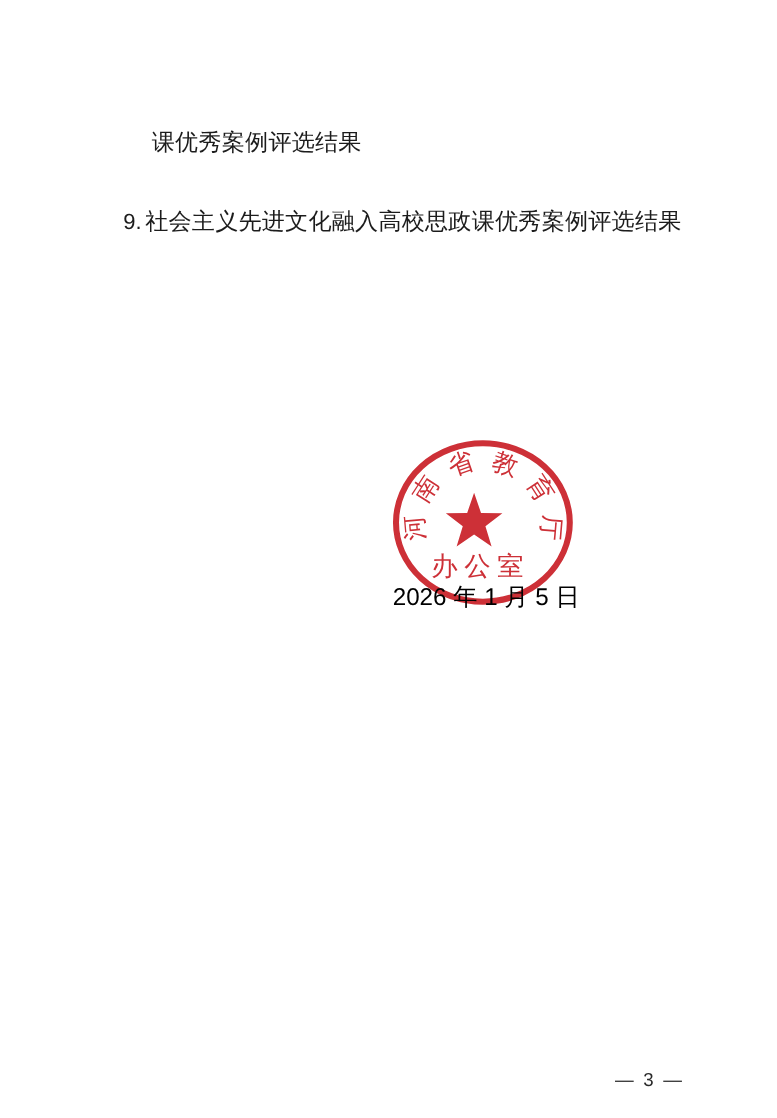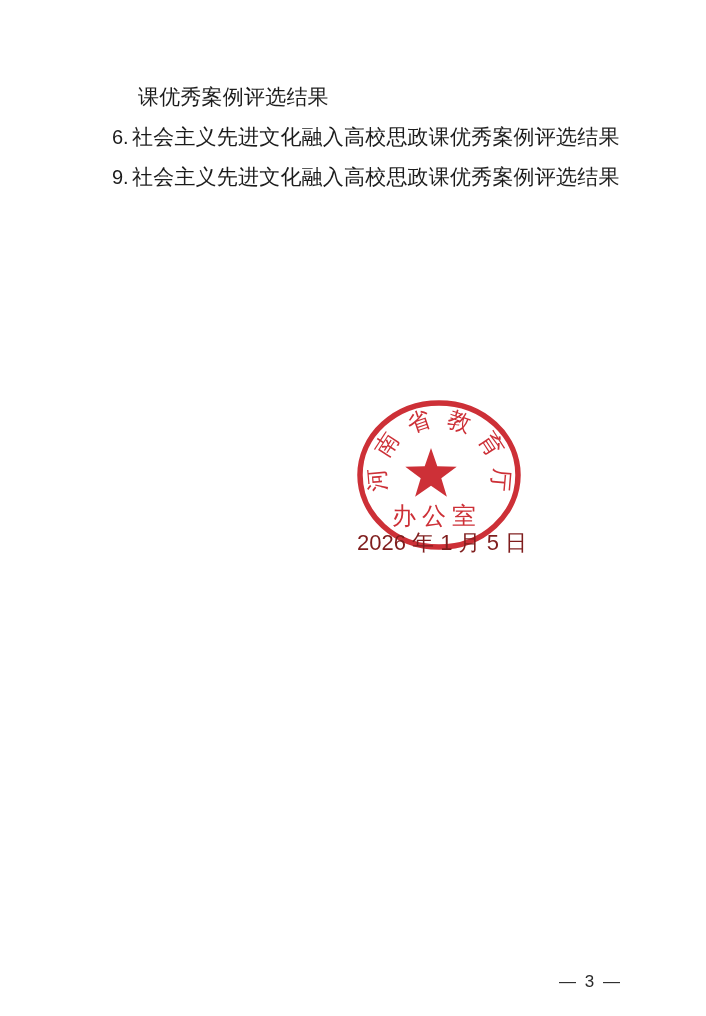--- a/index.html
+++ b/index.html
@@ -21,20 +21,21 @@
     left: 112px;
     top: 77px;
     width: 530px;
   }
   .line {
     height: 40px;
     line-height: 40px;
     font-size: 21px;
     letter-spacing: 0.2px;
     white-space: pre;
+    margin-top: 32px;
   }
   .line .num {
     display: inline-block;
     width: 20px;
     font-family: "Liberation Sans", "DejaVu Sans", sans-serif;
     font-size: 20px;
     letter-spacing: 0;
   }
   .line.indent .text {
     padding-left: 6px;
@@ -63,42 +64,41 @@
     font-weight: 500;
     letter-spacing: 6px;
   }
   .issue-date {
     position: absolute;
     left: 357px;
     top: 528px;
     z-index: 2;
     font-family: "Liberation Sans", "DejaVu Sans", sans-serif;
     font-size: 22px;
-    color: #7f1d1d;
+    color: #000000;
     white-space: pre;
   }
   .page-number {
     position: absolute;
     right: 84px;
     top: 972px;
     font-family: "Liberation Sans", "DejaVu Sans", sans-serif;
     font-size: 17px;
     letter-spacing: 2px;
     color: #2a2a2a;
     white-space: pre;
   }
 </style>
 </head>
 <body>
 
 <div class="page">
 
   <div class="doc-list">
     <div class="line indent"><span class="num"></span><span class="text">课优秀案例评选结果</span></div>
-    <div class="line"><span class="num">6.</span><span class="text">社会主义先进文化融入高校思政课优秀案例评选结果</span></div>
     <div class="line"><span class="num">9.</span><span class="text">社会主义先进文化融入高校思政课优秀案例评选结果</span></div>
   </div>
 
   <div class="seal" style="color: rgb(205, 48, 55);">
     <svg viewBox="0 0 182 168" xmlns="http://www.w3.org/2000/svg">
       <ellipse cx="89" cy="85" rx="79" ry="72" fill="none" stroke="currentColor" stroke-width="5.5"></ellipse>
       <polygon fill="currentColor" points="81,58 87.3,76.3 106.7,76.7 91.3,88.3 96.9,106.8 81,95.8 65.1,106.8 70.7,88.3 55.3,76.7 74.7,76.3"></polygon>
       <text class="seal-arc-char" fill="currentColor" text-anchor="middle" dominant-baseline="central" transform="translate(27.2,89.9) rotate(-95)">河</text>
       <text class="seal-arc-char" fill="currentColor" text-anchor="middle" dominant-baseline="central" transform="translate(37,54.5) rotate(-57)">南</text>
       <text class="seal-arc-char" fill="currentColor" text-anchor="middle" dominant-baseline="central" transform="translate(68.8,32) rotate(-19)">省</text>

